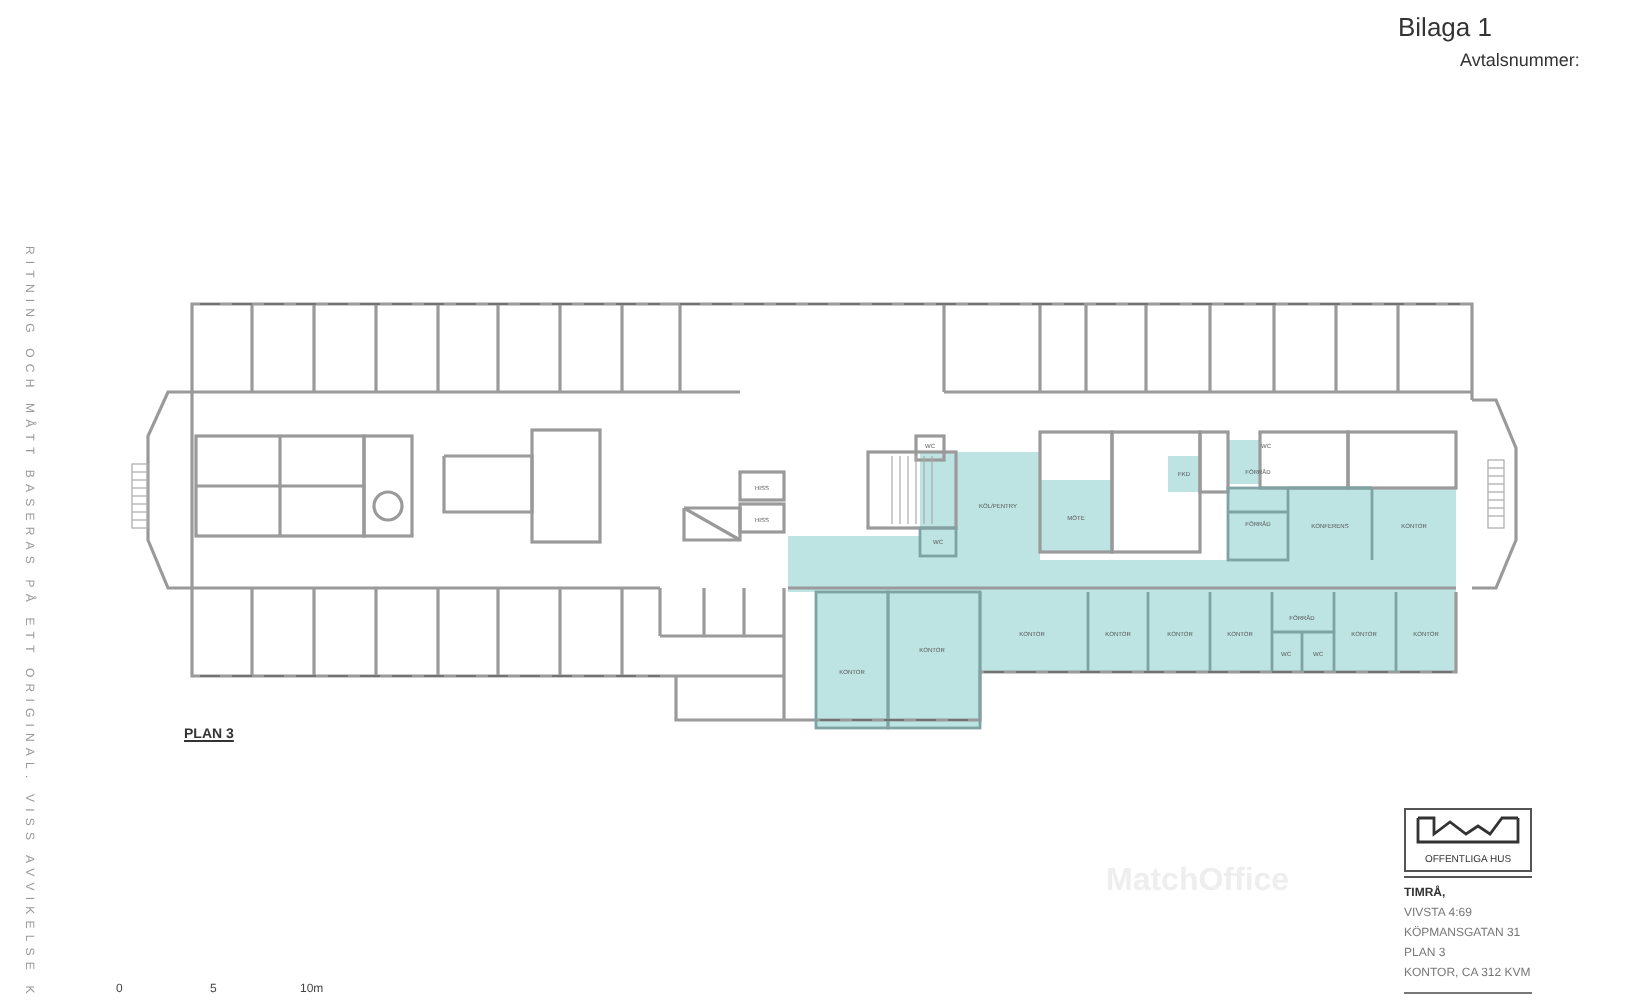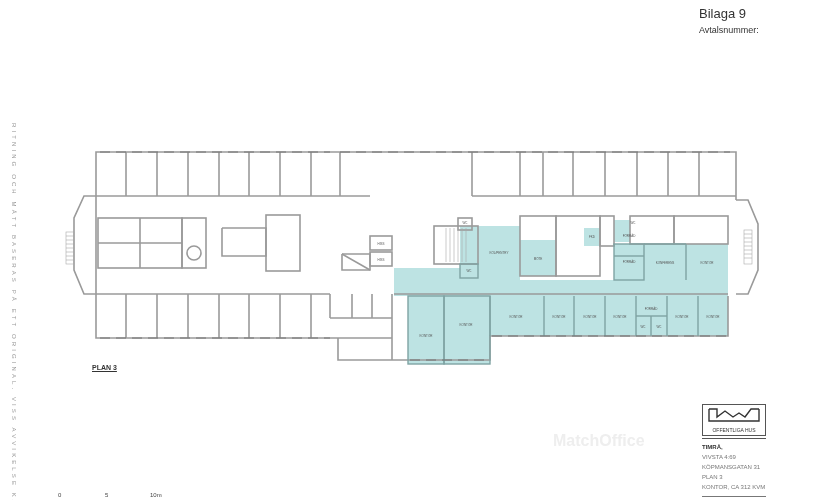--- a/index.html
+++ b/index.html
@@ -1,35 +1,35 @@
 <!DOCTYPE html>
 <html><head>
 <meta charset="utf-8">
 <style>
   html,body{margin:0;padding:0;background:#fff;}
   body{width:825px;height:500px;position:relative;overflow:hidden;font-family:"Liberation Sans",sans-serif;color:#333;}
   .title{position:absolute;left:699px;top:6px;font-size:13px;color:#333;}
-  .subtitle{position:absolute;left:699px;top:25px;font-size:9px;color:#333;}
+  .subtitle{position:absolute;left:730px;top:25px;font-size:9px;color:#333;}
   .vtext{position:absolute;left:-176px;top:310px;width:380px;transform:rotate(90deg);font-size:6px;letter-spacing:3.1px;color:#999;white-space:nowrap;}
   .plan-label{position:absolute;left:92px;top:364px;font-size:7px;font-weight:bold;text-decoration:underline;color:#333;}
   .scale{position:absolute;top:492px;font-size:6px;color:#444;}
   .logo-box{position:absolute;left:702px;top:404px;width:62px;height:30px;border:1px solid #555;background:#fff;}
   .logo-text{position:absolute;left:0;right:0;bottom:2px;text-align:center;font-size:5px;color:#333;}
   .logo-rule{position:absolute;left:702px;top:438px;width:64px;height:1px;background:#555;}
   .info{position:absolute;left:702px;font-size:6px;color:#777;}
   .info.bold{font-weight:bold;color:#333;}
   .info-rule{position:absolute;left:702px;top:496px;width:64px;height:1px;background:#777;}
   .watermark{position:absolute;left:553px;top:432px;color:#eee;font-size:16px;font-weight:bold;}
   svg.plan{position:absolute;left:0;top:0;}
   .rl{font-family:"Liberation Sans",sans-serif;font-size:3px;fill:#555;}
 </style>
 </head>
 <body>
 
-<div class="title">Bilaga 9</div>
+<div class="title">Bilaga 1</div>
 <div class="subtitle">Avtalsnummer:</div>
 <div class="vtext">RITNING OCH MÅTT BASERAS PÅ ETT ORIGINAL. VISS AVVIKELSE KAN DÄRFÖR FÖREKOMMA</div>
 
 <svg class="plan" width="825" height="500" viewBox="0 0 825 500">
 
   <g fill="#bde3e3" stroke="none">
     <polygon points="478,226 520,226 520,290 478,290"></polygon>
     <polygon points="394,268 460,268 460,226 478,226 478,295 394,295"></polygon>
     <polygon points="520,240 556,240 556,276 520,276"></polygon>
     <polygon points="584,228 600,228 600,246 584,246"></polygon>

